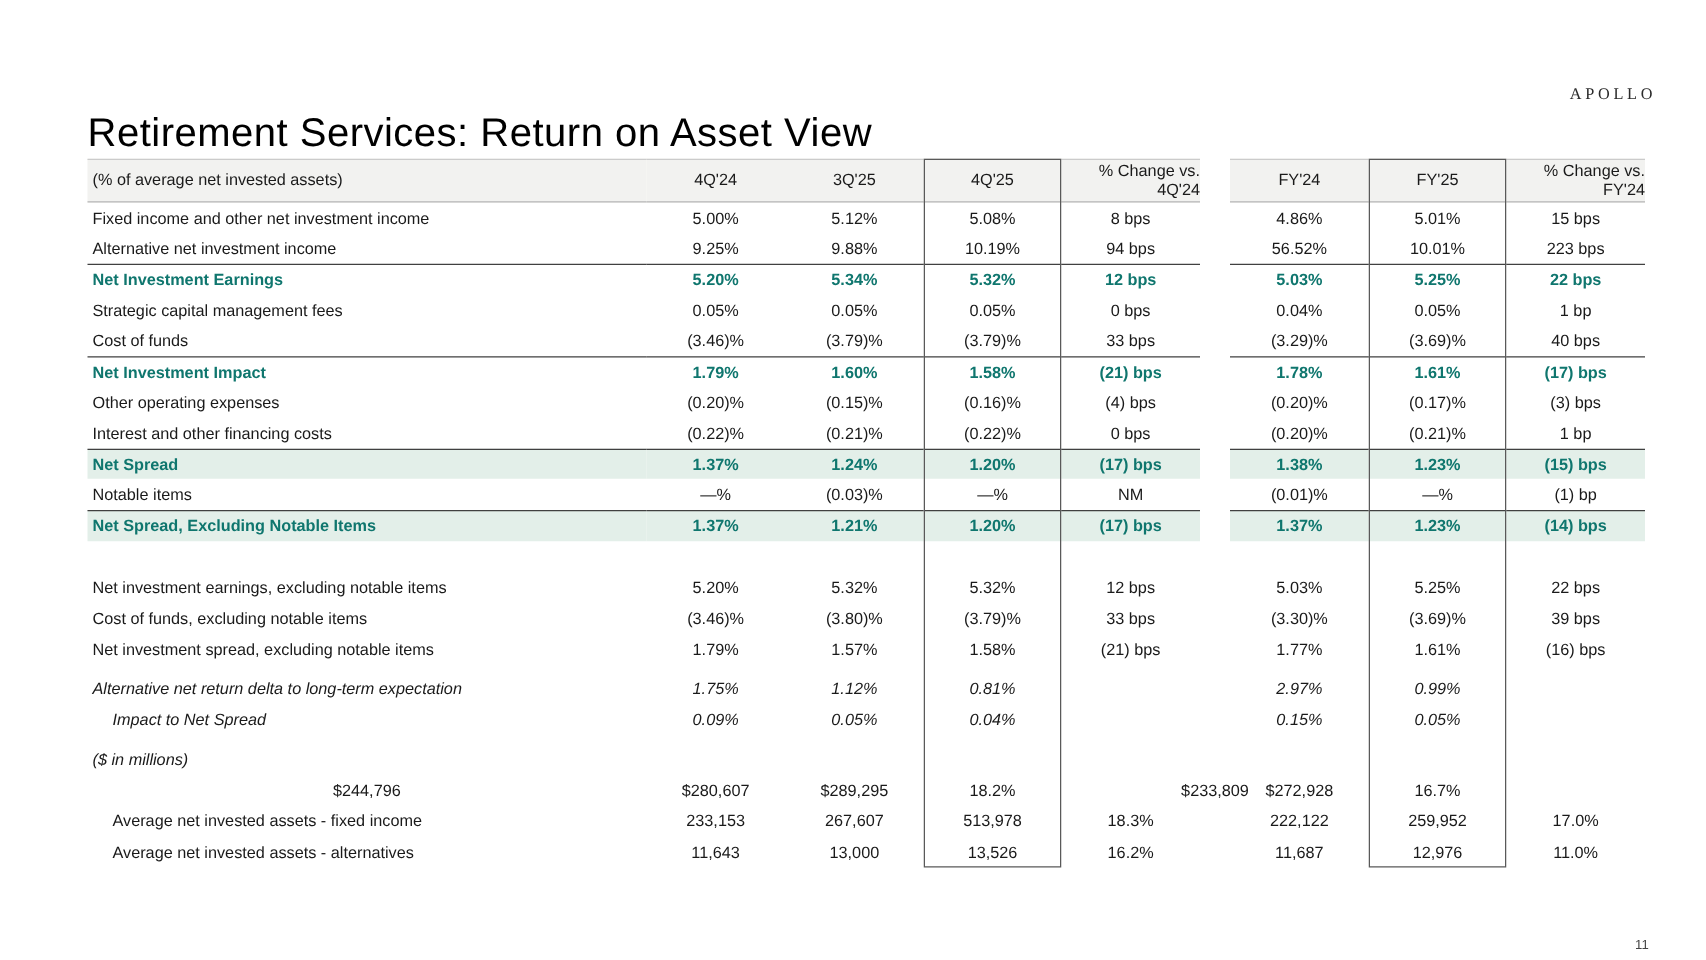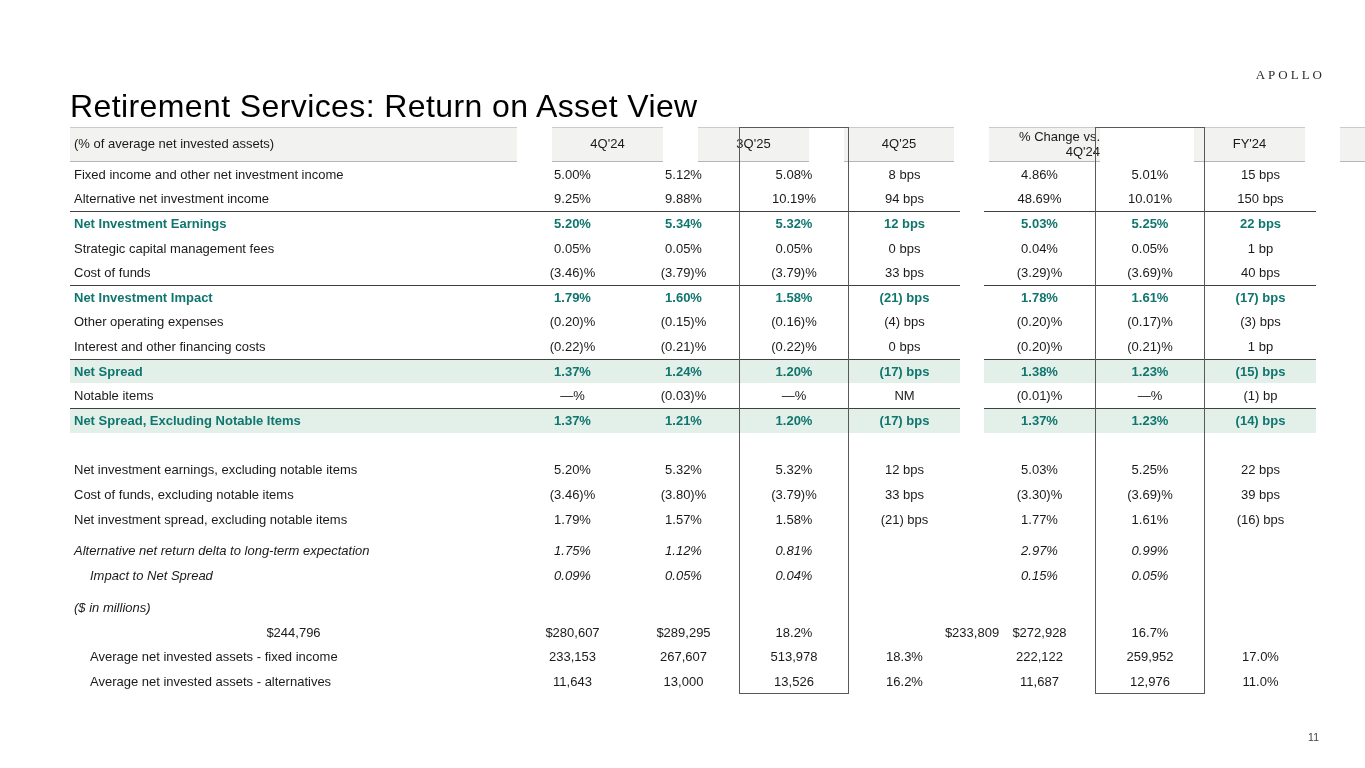--- a/index.html
+++ b/index.html
@@ -16,38 +16,38 @@
     color:#2b2b2b;
     margin-top:36px;
   }
   .title {
     position:absolute; left:70px; top:50px;
     font-family:Liberation Sans, sans-serif; font-weight:400;
     font-size:32px; letter-spacing:0.4px; color:#000;margin-top:38px;
   }
   .tablewrap { position:absolute; left:70px; top:127px; width:1246px; }
   .hrow, .trow { display:grid; grid-template-columns:var(--cols); align-items:center; }
-  .hrow { height:35px;gap:35px; }
+  .hrow { height:35px; }
   .trow { height:24.6px; }
   .cell { height:100%; display:flex; align-items:center; font-size:13px; }
   .c-label { justify-content:flex-start; padding-left:4px; }
   .c-val { justify-content:center; text-align:center; }
   .c-gap { background:transparent !important; border:none !important; }
   .c-head { background:var(--hdrbg); border-top:1px solid #cbcbcb; border-bottom:1px solid #b5b5b5; line-height:1.15; }
   .c-head.c-val { text-align:right; }
   .trow.topline > .cell:not(.c-gap) { border-top:1px solid var(--rule); }
   .trow.mint > .cell:not(.c-gap) { background:var(--mint); }
   .trow.bold .cell { font-weight:bold; color:#0f766e; }
   .trow.italic .cell { font-style:italic; }
   .cell.indent { padding-left:20px; }
   .spacer-row { width:100%; }
   .colbox { position:absolute; top:0; height:100%; width:110px; border:1px solid var(--box); pointer-events:none; }
   .colbox.q { left:669px; }
   .colbox.f { left:1025px; }
-  .pageno { position:absolute; top:731px; right:46px; font-size:10.5px; color:#444; }
+  .pageno { position:absolute; top:750px; right:46px; font-size:10.5px; color:#444; }
 </style>
 </head>
 <body style="--mint: #e3efe9; --hdrbg: #f2f2f0; --rule: #404040; --box: #595959;">
 
 <div class="logo">APOLLO</div>
 <h1 class="title">Retirement Services: Return on Asset View</h1>
 
 <div class="tablewrap">
   <div class="hrow">
       <div class="cell c-head c-label">
@@ -88,23 +88,23 @@
         <div class="cell c-val">5.01%</div>
         <div class="cell c-val">15 bps</div>
       </div>
       <div class="trow">
         <div class="cell c-label">Alternative net investment income</div>
         <div class="cell c-val">9.25%</div>
         <div class="cell c-val">9.88%</div>
         <div class="cell c-val">10.19%</div>
         <div class="cell c-val">94 bps</div>
         <div class="cell c-gap"></div>
-        <div class="cell c-val">48.69%</div>
+        <div class="cell c-val">56.52%</div>
         <div class="cell c-val">10.01%</div>
-        <div class="cell c-val">150 bps</div>
+        <div class="cell c-val">223 bps</div>
       </div>
       <div class="trow bold topline">
         <div class="cell c-label">Net Investment Earnings</div>
         <div class="cell c-val">5.20%</div>
         <div class="cell c-val">5.34%</div>
         <div class="cell c-val">5.32%</div>
         <div class="cell c-val">12 bps</div>
         <div class="cell c-gap"></div>
         <div class="cell c-val">5.03%</div>
         <div class="cell c-val">5.25%</div>

